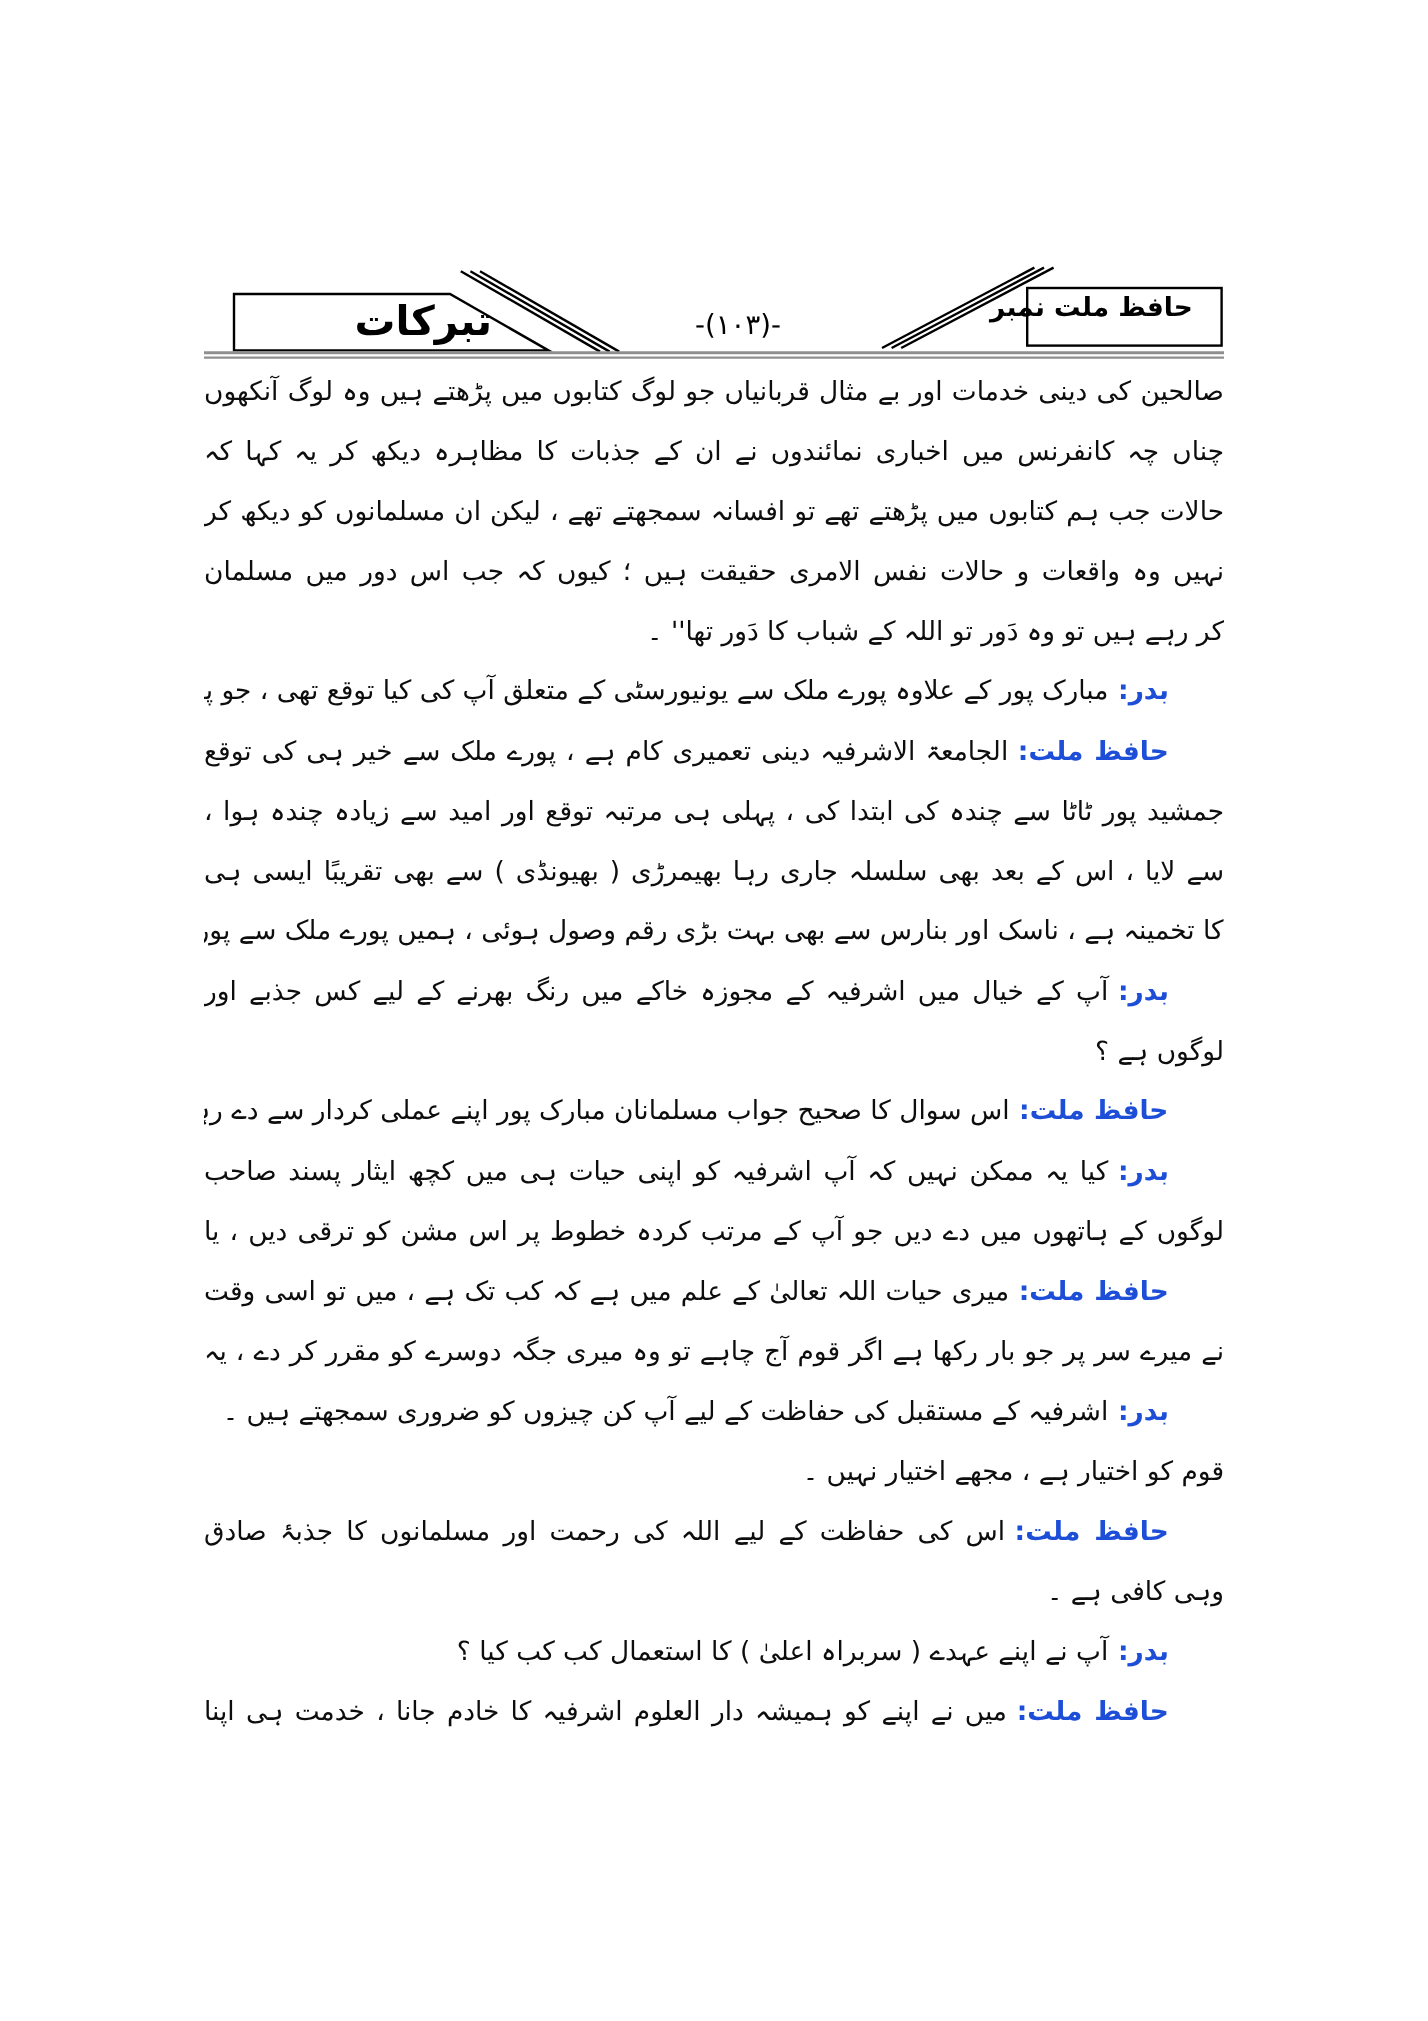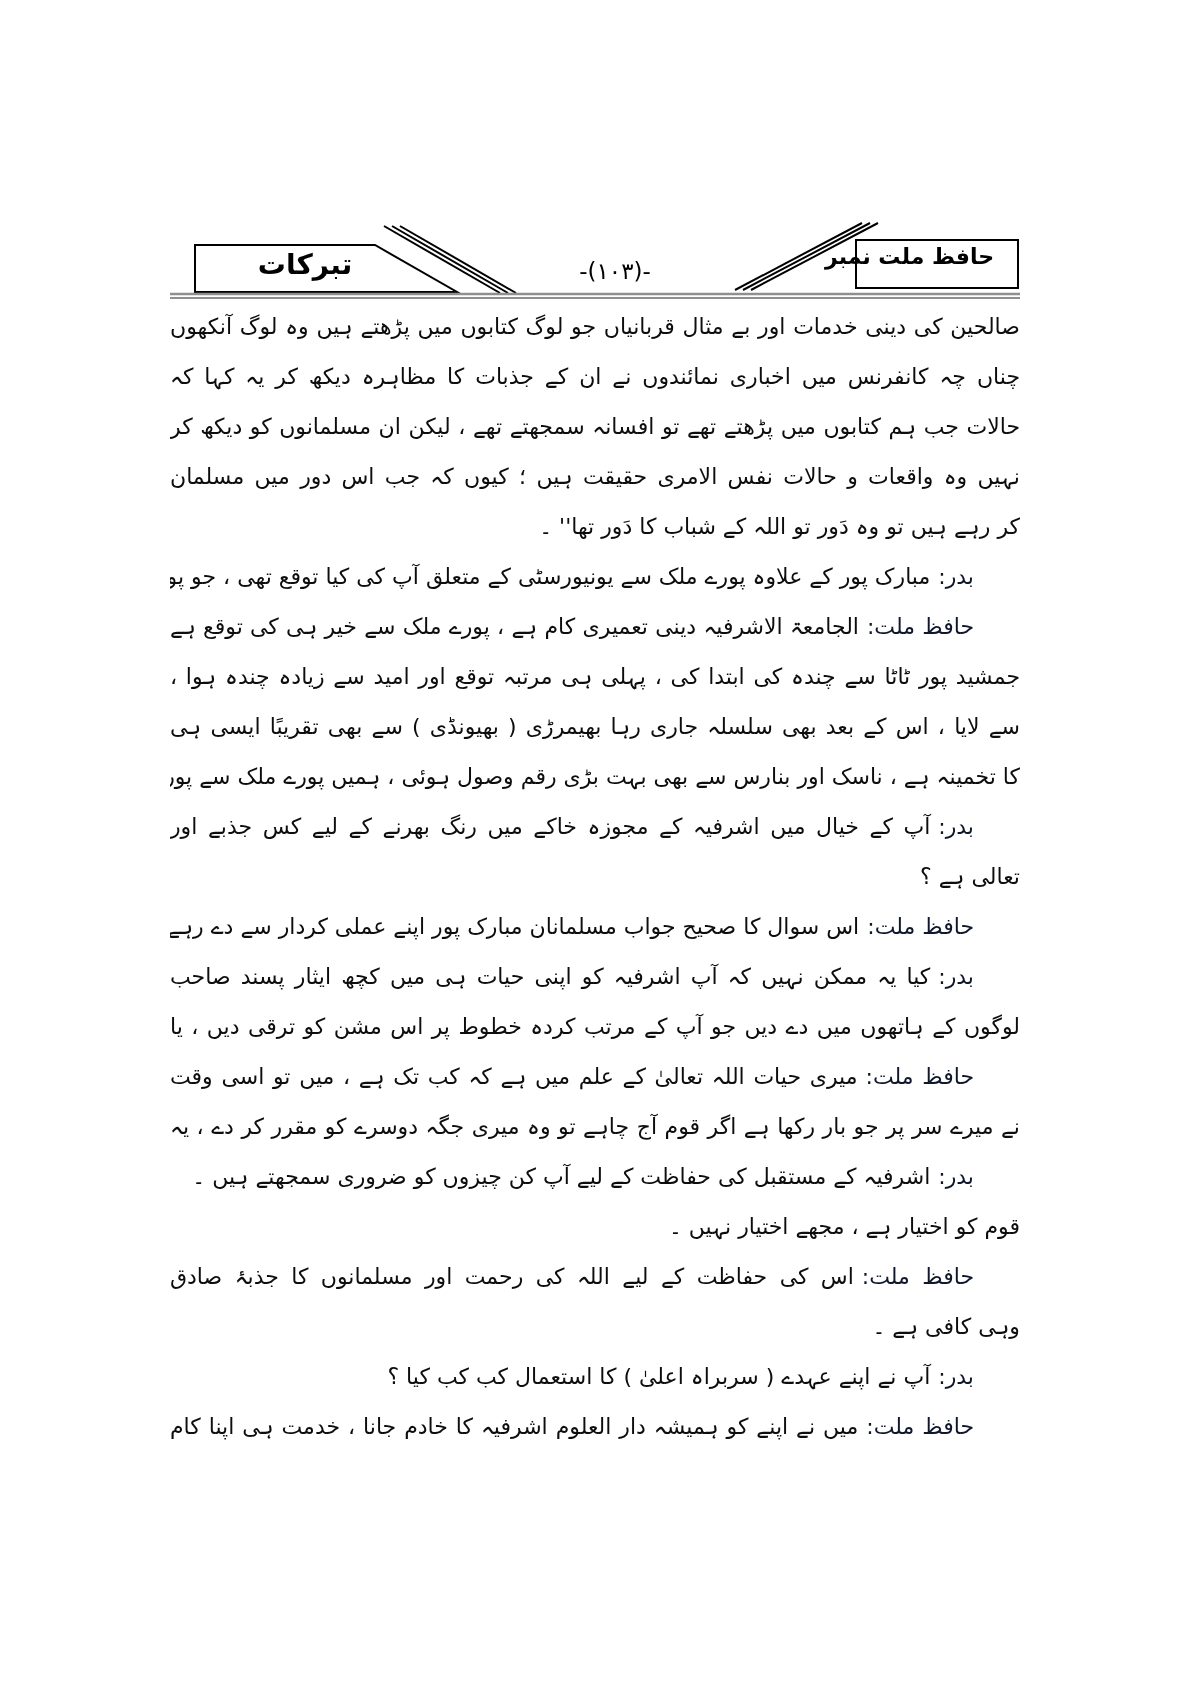--- a/index.html
+++ b/index.html
@@ -35,22 +35,21 @@
   .hdr-text {
     position: absolute;
     direction: rtl;
     white-space: nowrap;
     color: #000;
   }
   .hdr-left {
     left: 30px;
     top: 30px;
     width: 210px;
-    text-align: center;
-    font-size: 28px;
+    font-size: 34px;
     font-weight: bold;
   }
   .hdr-center {
     left: 340px;
     top: 28px;
     width: 210px;
     text-align: center;
     font-size: 23px;
     margin-top: 12px;
   }
@@ -84,22 +83,22 @@
     text-align-last: justify;
     max-height: 50px;
   }
   .line.indent {
     padding-right: 46px;
   }
   .line.full.indent {
     width: 804px;
   }
   .speaker {
-    font-weight: normal;
-    color: #0f172a;
+    font-weight: bold;
+    color: #1d4ed8;
     padding-left: 8px;
   }
 </style>
 </head>
 <body>
 
 <div class="page">
 
   <div class="header">
     <svg width="850" height="82" viewBox="0 0 850 82">
@@ -166,21 +165,21 @@
       <div class="line full">
         <span>سے لایا ، اس کے بعد بھی سلسلہ جاری رہا بھیمرڑی ( بھیونڈی ) سے بھی تقریبًا ایسی ہی وصولی ہے ، بمبئی سے کثیر تعاون</span>
       </div>
       <div class="line">
         <span>کا تخمینہ ہے ، ناسک اور بنارس سے بھی بہت بڑی رقم وصول ہوئی ، ہمیں پورے ملک سے پوری امید ہے ۔</span>
       </div>
       <div class="line full indent">
         <span class="speaker">بدر:</span><span>آپ کے خیال میں اشرفیہ کے مجوزہ خاکے میں رنگ بھرنے کے لیے کس جذبے اور صلاحیت کی</span>
       </div>
       <div class="line">
-        <span>تعالی ہے ؟</span>
+        <span>لوگوں ہے ؟</span>
       </div>
       <div class="line indent">
         <span class="speaker">حافظ ملت:</span><span>اس سوال کا صحیح جواب مسلمانان مبارک پور اپنے عملی کردار سے دے رہے ہیں ۔</span>
       </div>
       <div class="line full indent">
         <span class="speaker">بدر:</span><span>کیا یہ ممکن نہیں کہ آپ اشرفیہ کو اپنی حیات ہی میں کچھ ایثار پسند صاحب الرائے اور سنجیدہ ذہن</span>
       </div>
       <div class="line full">
         <span>لوگوں کے ہاتھوں میں دے دیں جو آپ کے مرتب کردہ خطوط پر اس مشن کو ترقی دیں ، یا موجودہ انتظامیہ اور</span>
       </div>

